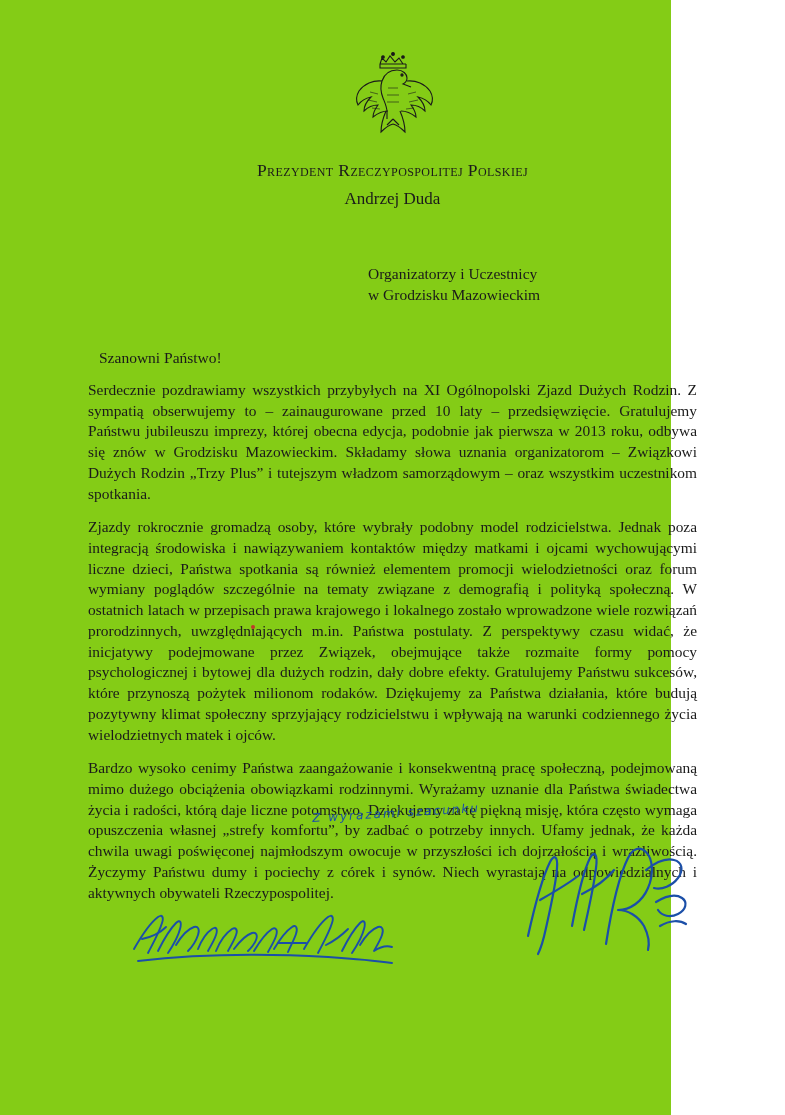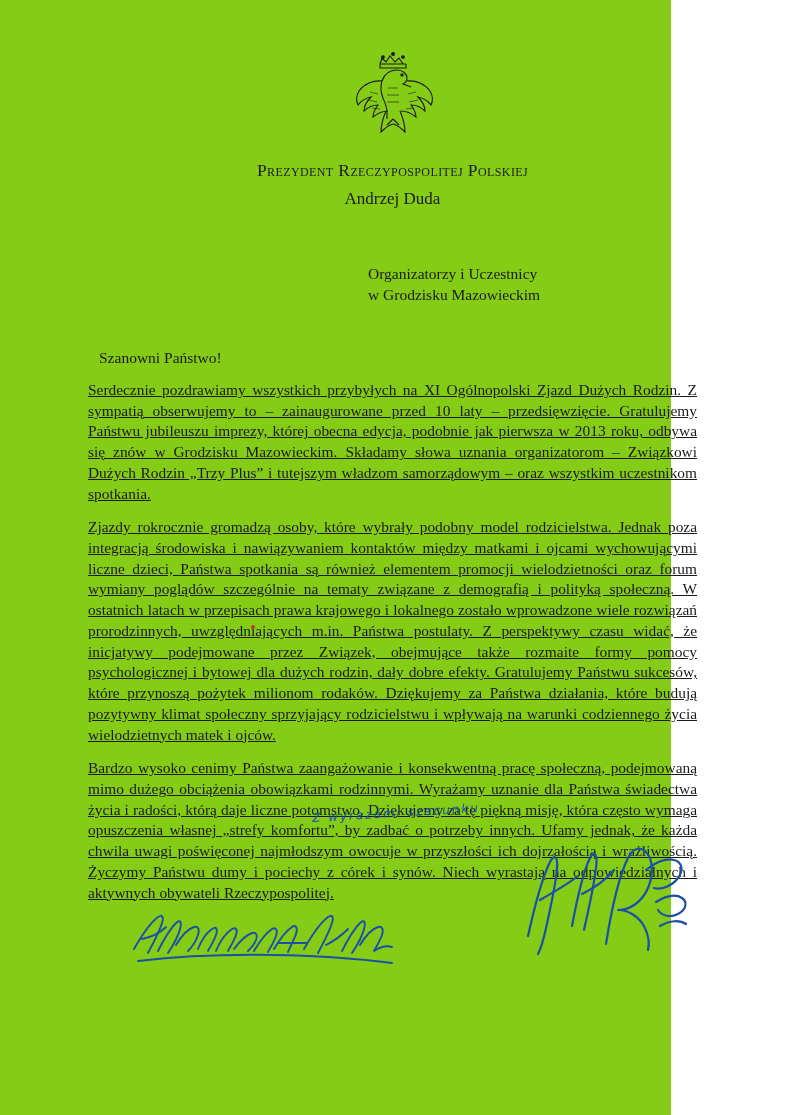--- a/index.html
+++ b/index.html
@@ -84,21 +84,20 @@
     left: 88px;
     width: 609px;
     font-size: 15.4px;
     line-height: 1.345;
     text-align: justify;
     text-justify: inter-word;
   }
   .body-text p {
     margin: 0 0 13px 0;
     text-indent: 0;
-    text-decoration: underline;
   }
   .body-text p:last-child { margin-bottom: 0; }
   
   .artifact-dot {
     position: absolute;
     top: 625px;
     left: 251px;
     width: 4px;
     height: 4px;
     border-radius: 50%;

